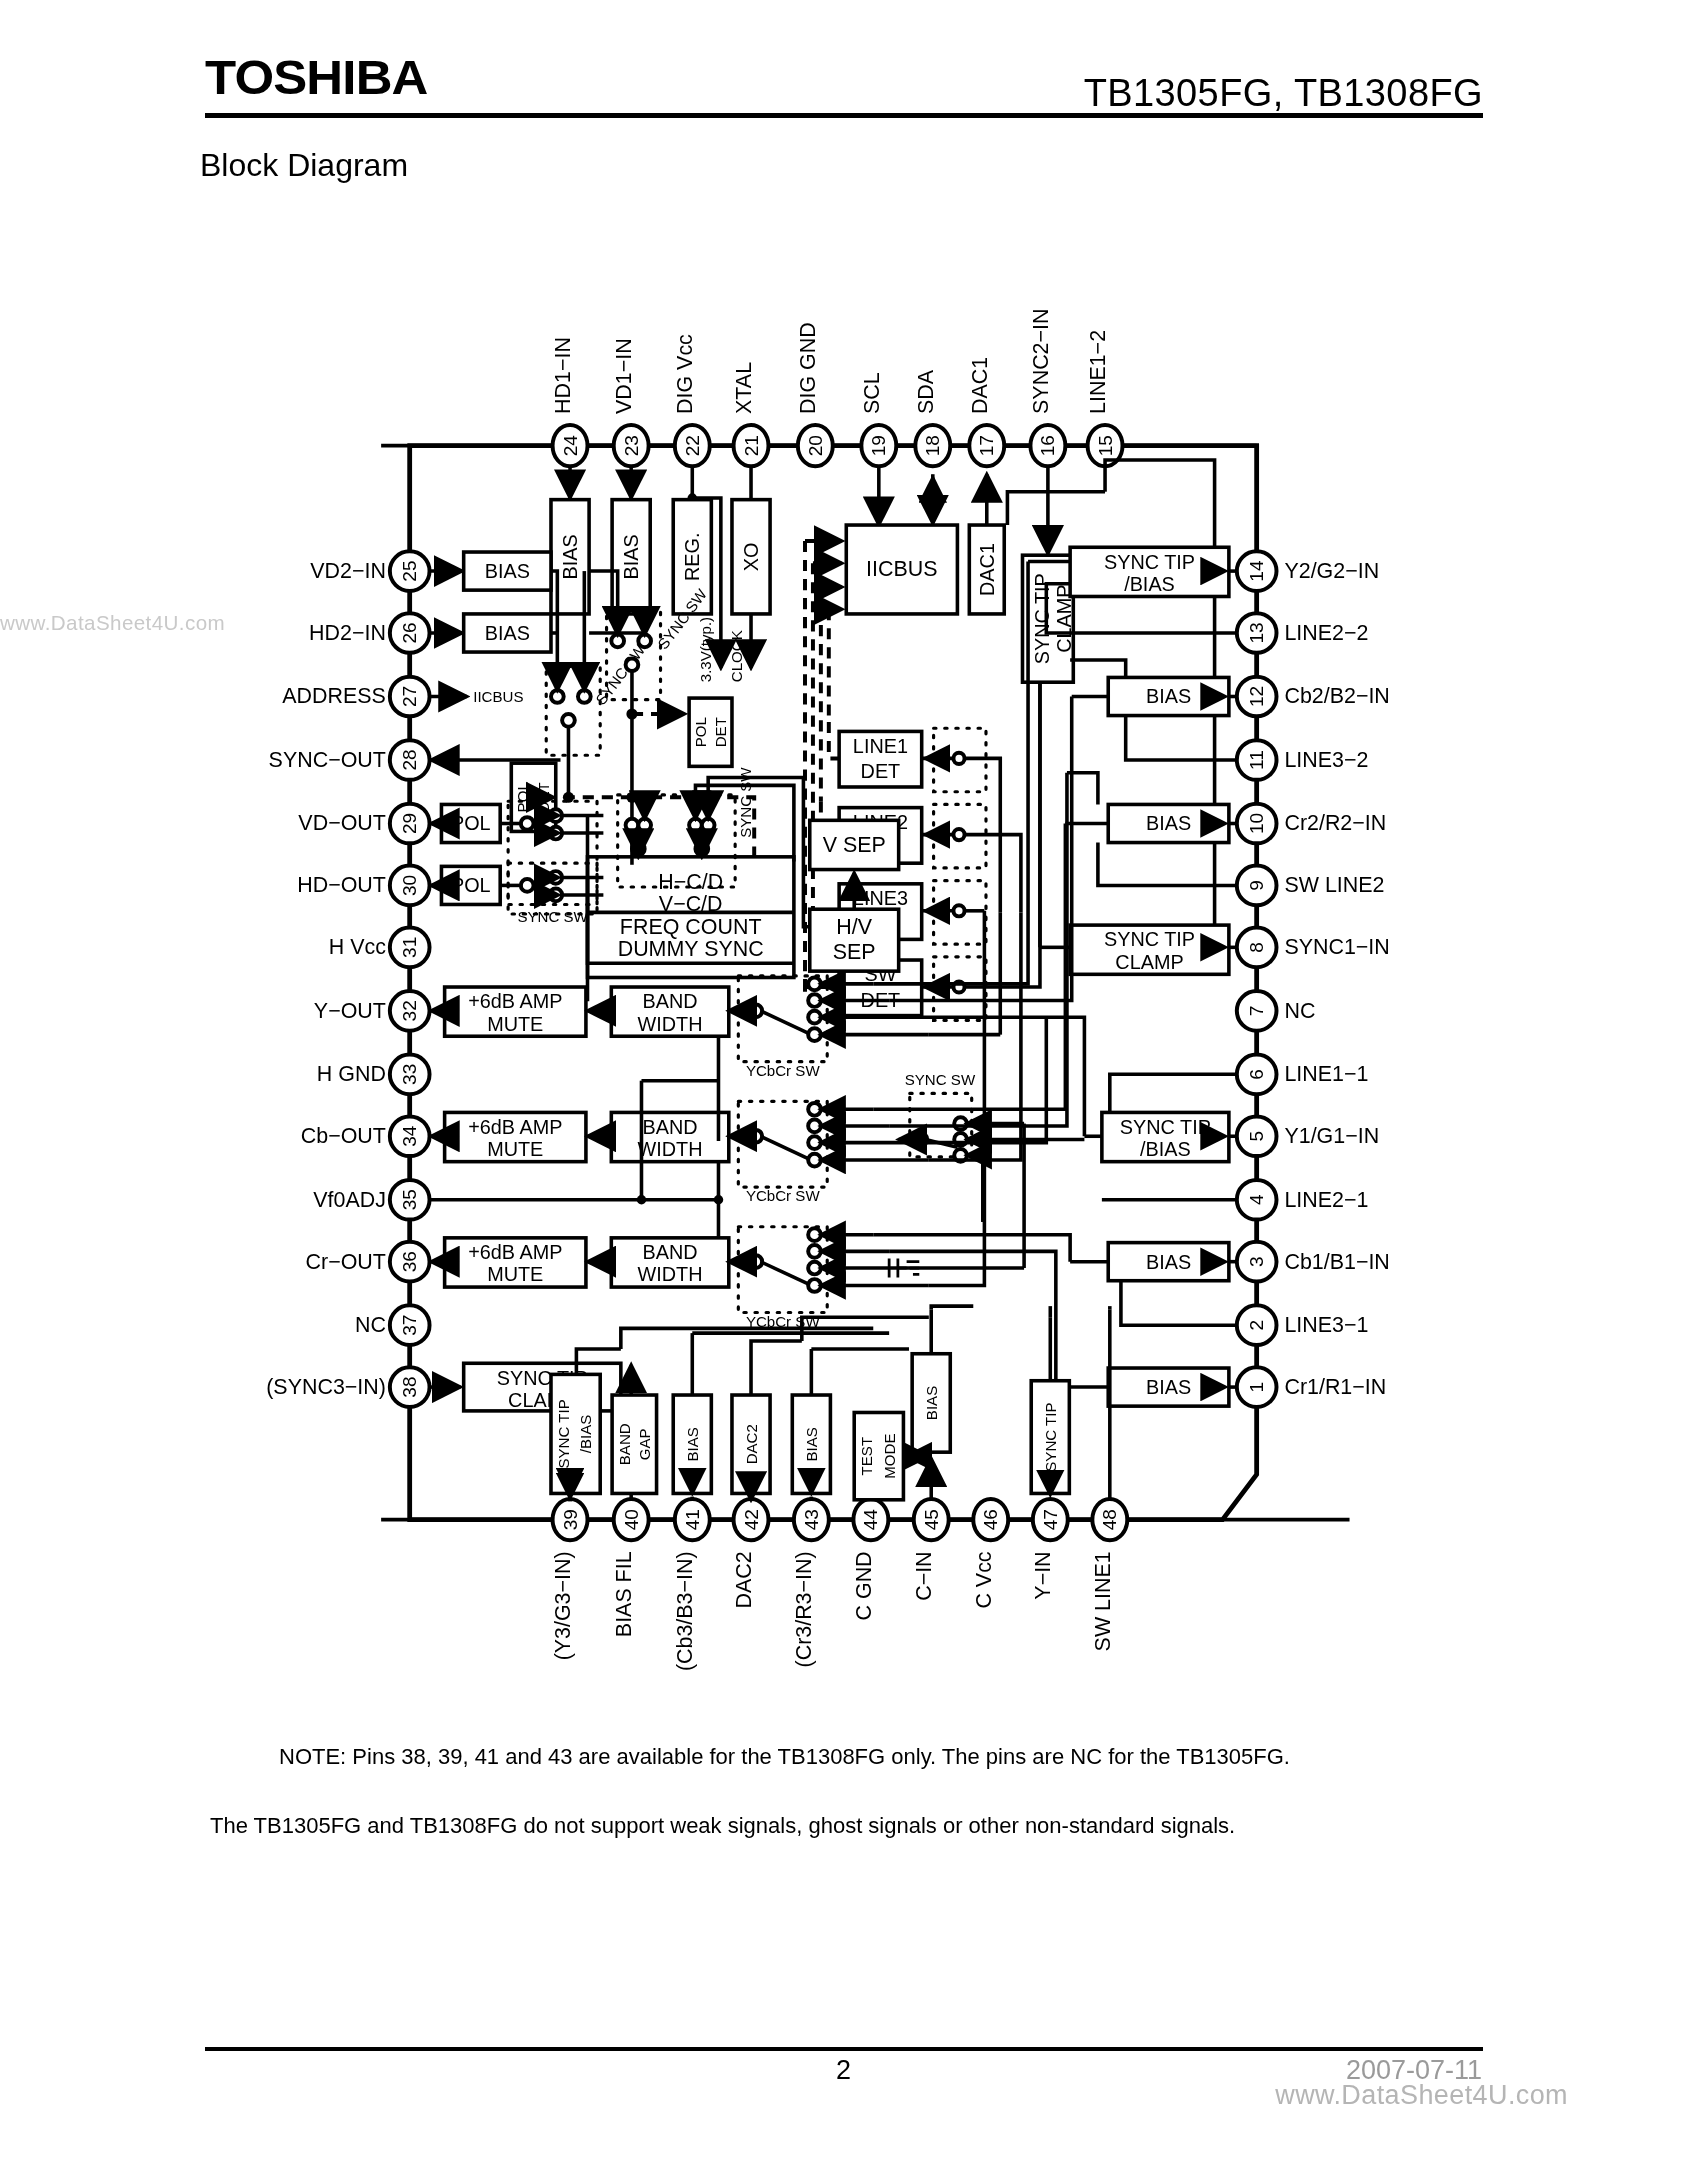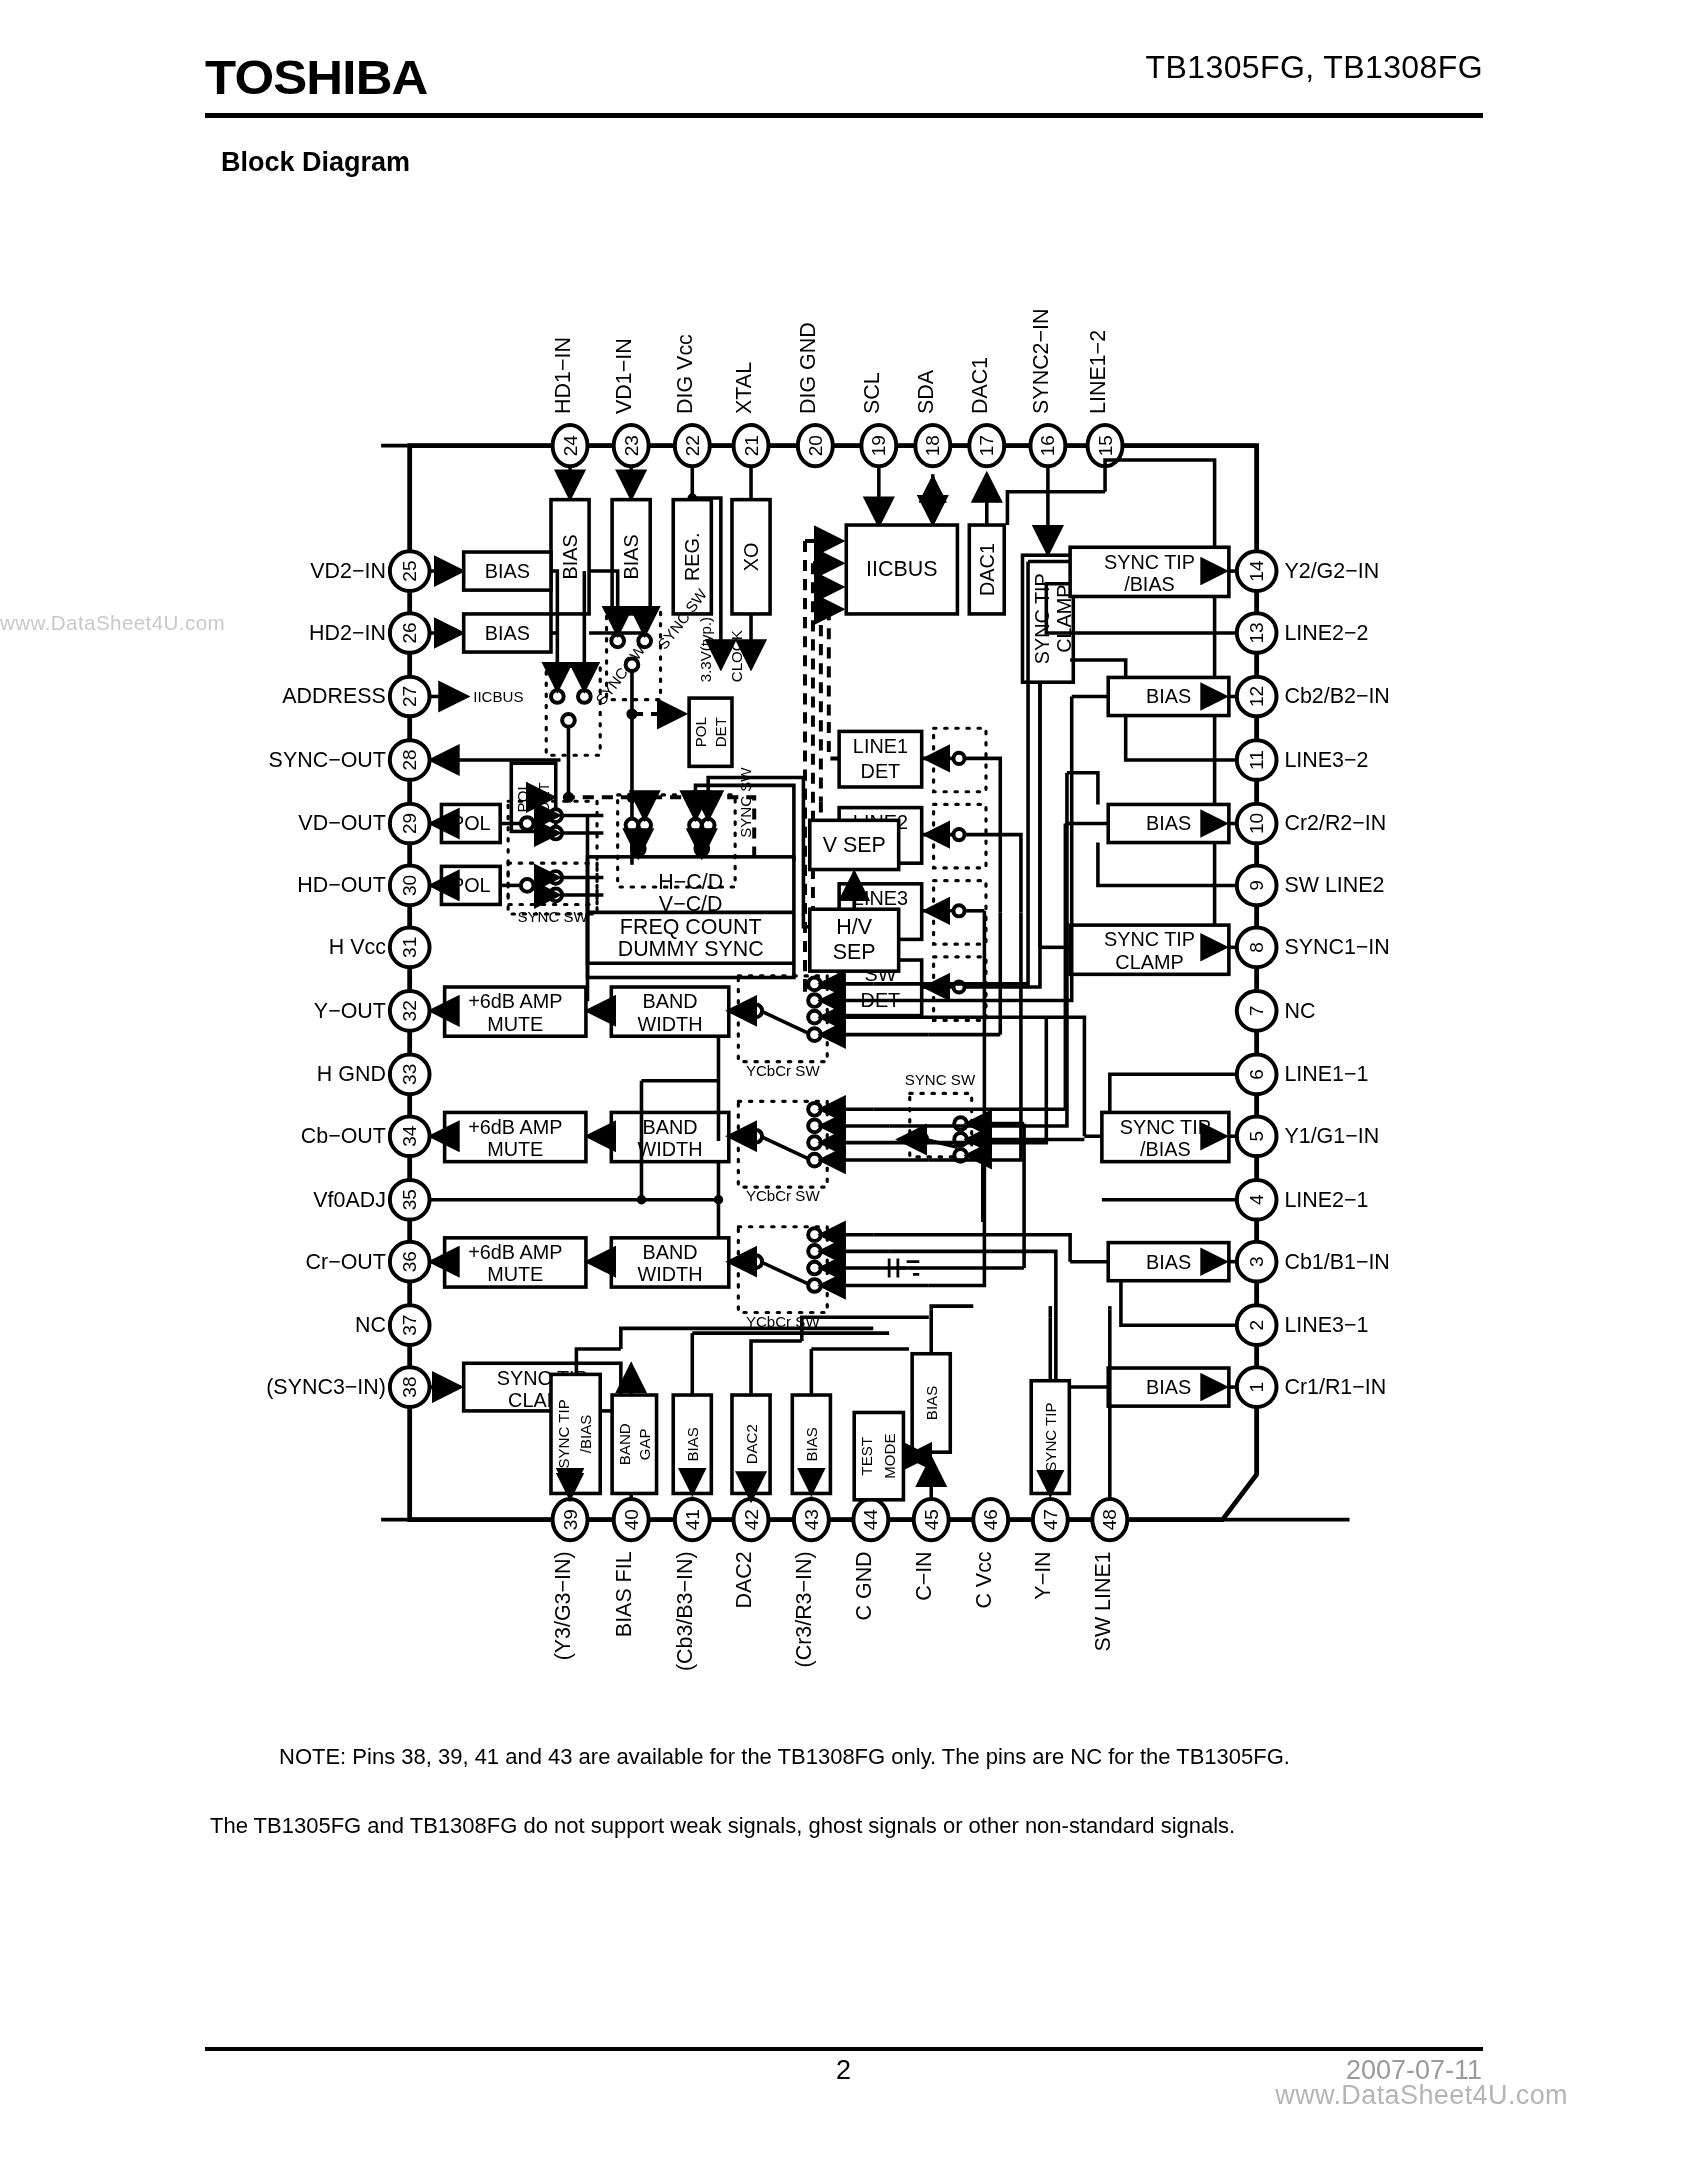--- a/index.html
+++ b/index.html
@@ -6,24 +6,24 @@
   html,body{margin:0;padding:0;background:#fff;}
   body{width:1687px;height:2183px;position:relative;
        font-family:"Liberation Sans",sans-serif;color:#000;}
   .page{position:absolute;inset:0;}
 
   
   #header{position:absolute;left:205px;top:49px;width:1278px;height:56px;}
   #brand{position:absolute;left:0;top:0;font-size:49px;font-weight:bold;
          letter-spacing:-0.8px;font-family:"Liberation Sans",sans-serif;
          transform:scaleX(1.04);transform-origin:left top;}
-  #partnos{position:absolute;right:0;top:0;font-size:32px;letter-spacing:0.4px;}
+  #partnos{position:absolute;right:0;top:23px;font-size:38px;letter-spacing:0.4px;}
   #headrule{position:absolute;left:205px;top:113px;width:1278px;height:4.8px;background:#000;}
 
-  #section-title{position:absolute;left:221px;top:147px;font-size:27px;font-weight:bold;}
+  #section-title{position:absolute;left:200px;top:147px;font-size:32px;font-weight:normal;}
 
   
   .wm{position:absolute;color:#c9c9c9;font-size:20.6px;letter-spacing:0.4px;pointer-events:none;}
   #wm1{left:0px;top:611px;}
   #wm2{right:119px;top:2080px;font-size:27px;color:#b5b5b5;}
 
   
   #footrule{position:absolute;left:205px;top:2047px;width:1278px;height:4px;background:#000;}
   #pageno{position:absolute;left:0;right:0;top:2055px;text-align:center;font-size:27px;}
   #docdate{position:absolute;right:205px;top:2055px;font-size:27px;color:#9a9a9a;text-align:center;}

